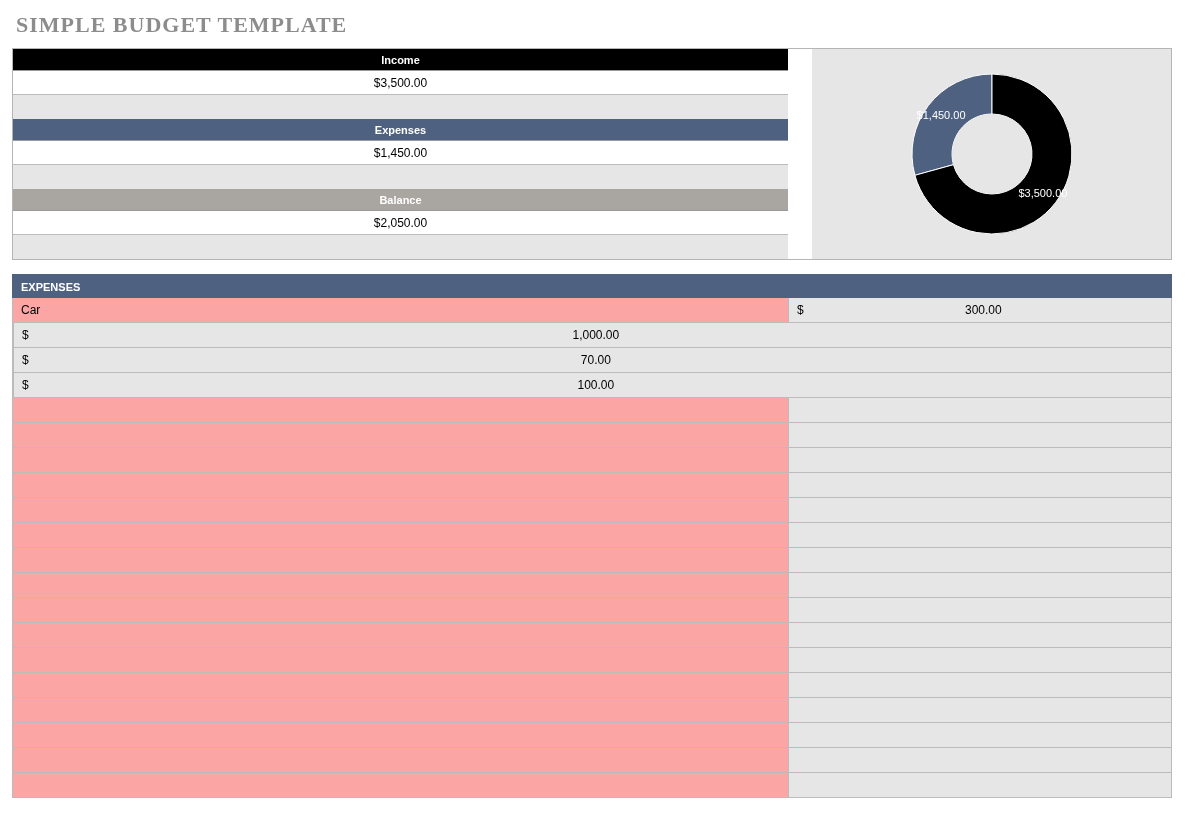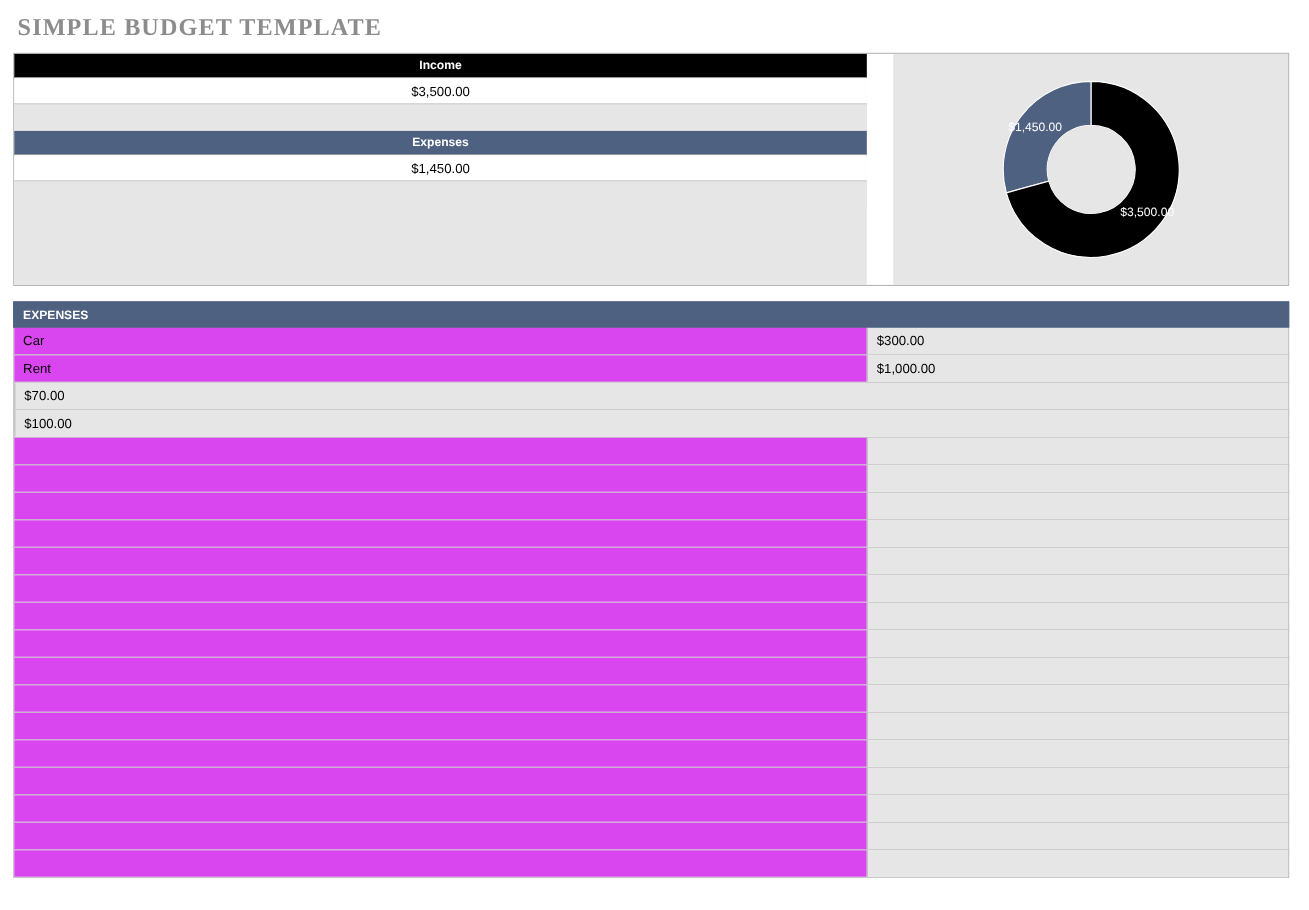--- a/index.html
+++ b/index.html
@@ -95,31 +95,31 @@
     height: 25px;
     line-height: 25px;
     font-size: 12px;
     border-left: 1px solid #bbb;
     border-right: 1px solid #bbb;
     border-bottom: 1px solid #bbb;
   }
   .td-exp {
     width: 775px;
     padding-left: 8px;
-    background: #d946ef;
+    background: #fca5a5;
   }
   .td-amt {
     flex: 1;
     display: flex;
     padding: 0 8px;
     background: #e6e6e6;
     border-left: 1px solid #bbb;
   }
   .td-amt .sym { flex: 0 0 auto; }
-  .td-amt .val { flex: 1; text-align: left; }
+  .td-amt .val { flex: 1; text-align: center; }
 </style>
 </head>
 <body>
 
 <div class="title">SIMPLE BUDGET TEMPLATE</div>
 
 <div class="top-wrap">
   <div class="summary-col">
 
     <div class="summary-block">
@@ -127,20 +127,25 @@
       <div class="summary-value">$3,500.00</div>
       <div class="summary-gap"></div>
     </div>
 
     <div class="summary-block">
       <div class="summary-header hdr-expenses">Expenses</div>
       <div class="summary-value">$1,450.00</div>
       <div class="summary-gap"></div>
     </div>
 
+    <div class="summary-block">
+      <div class="summary-header hdr-balance">Balance</div>
+      <div class="summary-value">$2,050.00</div>
+      <div class="summary-gap"></div>
+    </div>
 
   </div>
 
   <div class="chart-col">
     <svg class="donut" id="donut-svg" width="230" height="210" viewBox="0 0 230 210">
         <path d="M 115 25 A 80 80 0 0 0 37.892627315204635 126.31790509520278 L 76.44631365760232 115.65895254760139 A 40 40 0 0 1 115 65 Z" fill="#4e6181" stroke="#fff" stroke-width="1"></path>
         <text x="64.07124220602674" y="70.24098002318934" class="donut-label">$1,450.00</text>
         <path d="M 37.892627315204635 126.31790509520278 A 80 80 0 1 0 115.00000000000003 25 L 115.00000000000001 65 A 40 40 0 1 1 76.44631365760232 115.65895254760139 Z" fill="#000000" stroke="#fff" stroke-width="1"></path>
         <text x="165.92875779397326" y="147.75901997681066" class="donut-label">$3,500.00</text>
         <circle cx="115" cy="105" r="40" fill="#e6e6e6"></circle>
@@ -154,21 +159,20 @@
   </div>
   <div id="table-body">
       <div class="t-row">
         <div class="td-exp">Car</div>
         <div class="td-amt">
           <span class="sym">$</span>
           <span class="val">300.00</span>
         </div>
       </div>
       <div class="t-row">
-        <div class="td-exp">Rent</div>
         <div class="td-amt">
           <span class="sym">$</span>
           <span class="val">1,000.00</span>
         </div>
       </div>
       <div class="t-row">
         <div class="td-amt">
           <span class="sym">$</span>
           <span class="val">70.00</span>
         </div>

